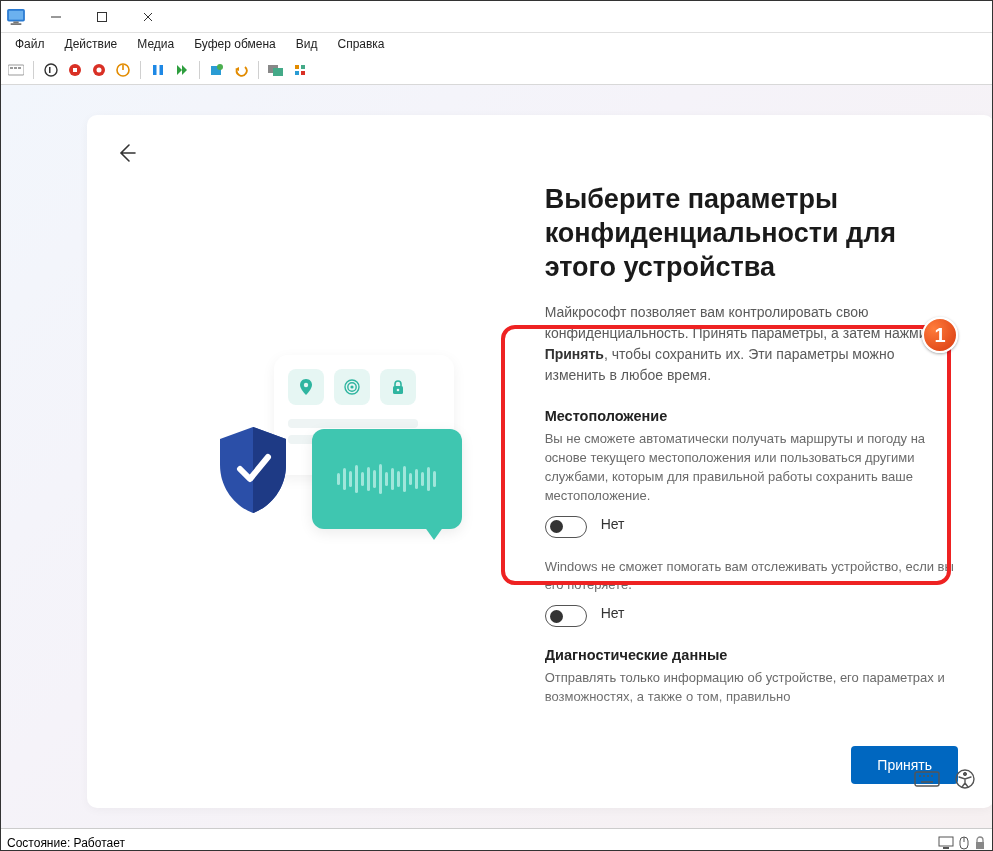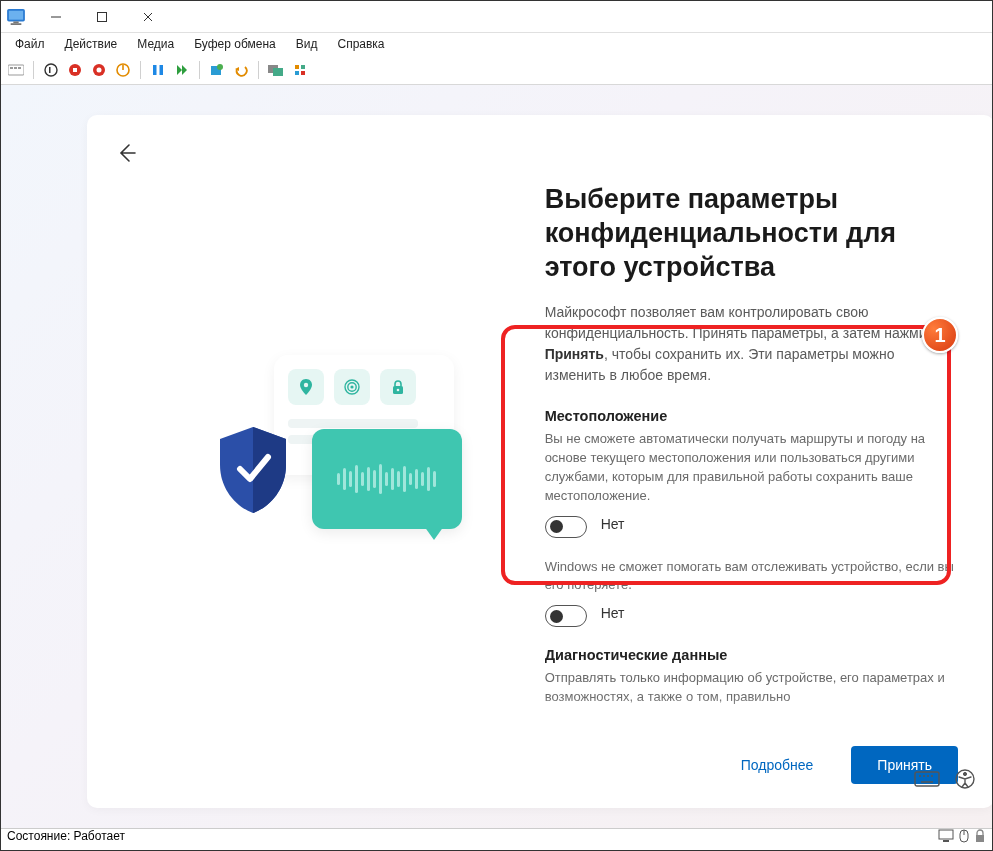--- a/index.html
+++ b/index.html
@@ -45,21 +45,21 @@
   .fade-mask { position:absolute; bottom:0; left:0; right:0; height: 40px; background: linear-gradient(180deg, rgba(255,255,255,0), #fff); pointer-events:none; }
 
   .footer-btns { display:flex; justify-content:flex-end; gap: 12px; padding-top: 10px; padding-bottom: 6px; }
   .footer-btns button { height: 38px; padding: 0 26px; border-radius: 4px; font-size: 14px; border: none; }
   .btn-more { background: #fff; color: #0067c0; border: 1px solid transparent; }
   .btn-accept { background: #0067c0; color: #fff; }
 
   .corner-icons { position: absolute; bottom: 14px; right: 18px; display: flex; gap: 14px; }
   .corner-icons svg { stroke:#555; }
 
-  .statusbar { position: absolute; bottom: 0; left:0; right:0; height: 22px; background: #fff; border-top:1px solid #ccc; display:flex; align-items:flex-start; padding: 0 6px; font-size: 12px; justify-content:space-between;}
+  .statusbar { position: absolute; bottom: 0; left:0; right:0; height: 22px; background: #fff; border-top:1px solid #ccc; display:flex; align-items:flex-end; padding: 0 6px; font-size: 12px; justify-content:space-between;}
   .statusbar-right { display:flex; gap:4px; align-items:center; }
 
   
   .illus { position: relative; width: 260px; height: 240px; }
   .card-back { position:absolute; width: 180px; height: 120px; background: #fff; border-radius: 14px; top: 8px; left: 70px; box-shadow: 0 4px 14px rgba(0,0,0,0.06); }
   .card-back .icon-row { display:flex; gap: 10px; padding: 14px; }
   .mini-ico { width: 36px; height: 36px; border-radius: 8px; background: #e6f6f3; display:flex; align-items:center; justify-content:center; }
   .card-back .line { height: 9px; background: #eef4f4; border-radius: 4px; margin: 0 14px 7px 14px; }
   .card-front { position:absolute; width: 150px; height: 100px; background: #3fc6b0; border-radius: 12px; top: 82px; left: 108px; box-shadow: 0 4px 14px rgba(0,0,0,0.08); }
   .card-front::after { content:''; position:absolute; bottom:-11px; right:18px; width:0; height:0; border-left: 10px solid transparent; border-right: 10px solid transparent; border-top: 14px solid #3fc6b0; }
@@ -272,21 +272,20 @@
           </div>
 
           <div class="setting third-setting">
             <div class="st-title">Диагностические данные</div>
             <div class="st-desc">Отправлять только информацию об устройстве, его параметрах и возможностях, а также о том, правильно</div>
           </div>
           <div class="fade-mask"></div>
         </div>
 
         <div class="footer-btns">
-          <button class="btn-more">Подробнее</button>
           <button class="btn-accept">Принять</button>
         </div>
       </div>
     </div>
 
     <div class="corner-icons">
       <div><svg width="26" height="20" viewBox="0 0 26 20" fill="none">
             <rect x="1" y="4" width="24" height="14" rx="2" stroke-width="1.4"></rect>
             <line x1="5" y1="8" x2="7" y2="8" stroke-width="1.4"></line>
             <line x1="9" y1="8" x2="11" y2="8" stroke-width="1.4"></line>

